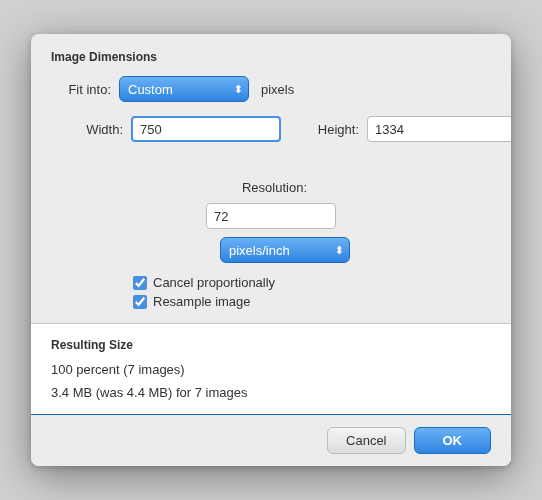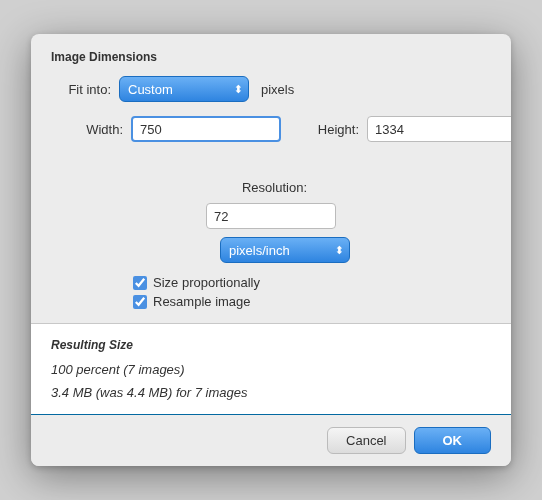--- a/index.html
+++ b/index.html
@@ -168,21 +168,20 @@
     .checkbox-label {
       color: #333;
       font-size: 13px;
       cursor: pointer;
     }
 
     .result-section {
       padding: 14px 20px 14px 20px;
       background: #fff;
       border-top: 1px solid #c8c8c8;
-      font-style: italic;
     }
 
     .result-title {
       font-size: 12px;
       font-weight: 600;
       color: #333;
       margin-bottom: 10px;
     }
 
     .result-line {
@@ -305,21 +304,21 @@
             <option>pixels/cm</option>
           </select>
           <span class="select-arrow select-arrow-white">⬍</span>
         </div>
       </div>
     </div>
 
     <div class="checkboxes">
       <label class="checkbox-row">
         <input type="checkbox" class="checkbox-input" checked="" style="">
-        <span class="checkbox-label">Size proportionally</span>
+        <span class="checkbox-label">Cancel proportionally</span>
       </label>
       <label class="checkbox-row">
         <input type="checkbox" class="checkbox-input" checked="" style="">
         <span class="checkbox-label">Resample image</span>
       </label>
     </div>
   </div>
 
   <div class="result-section">
     <div class="result-title">Resulting Size</div>

